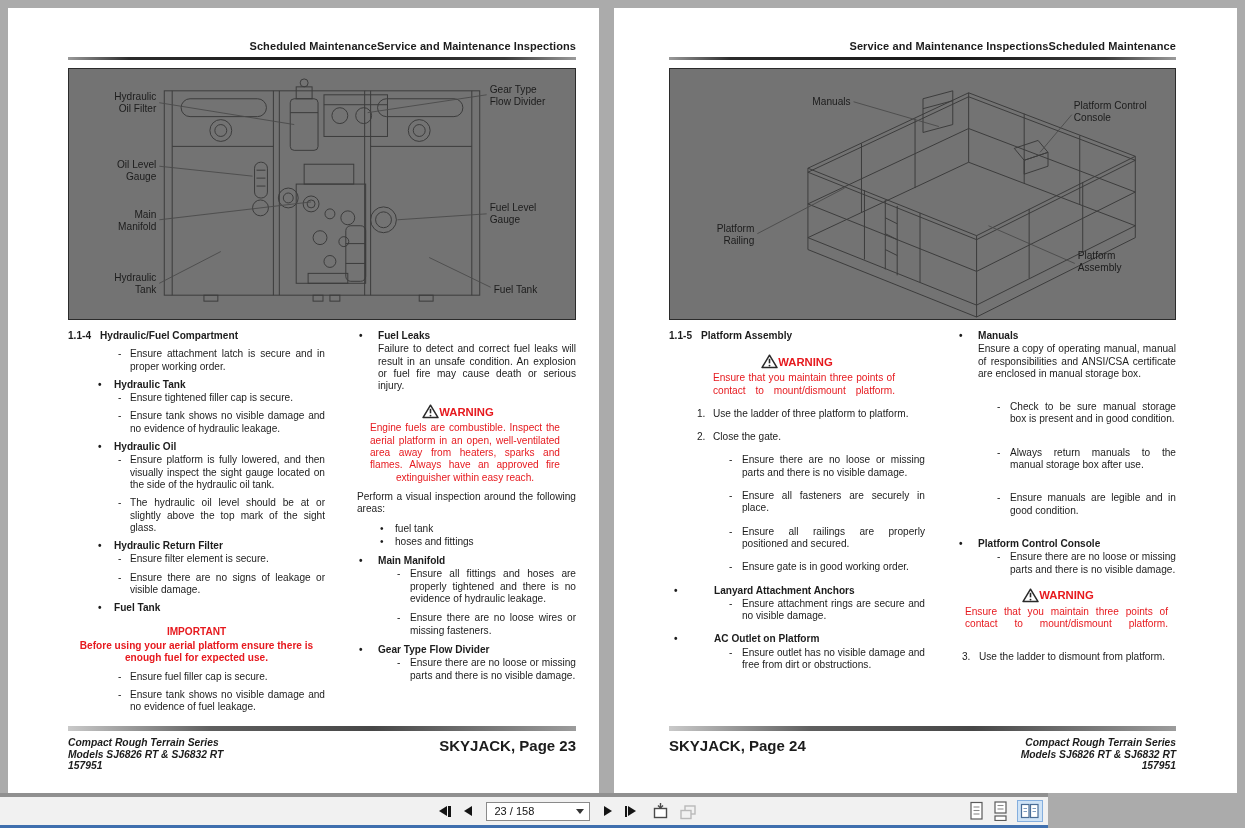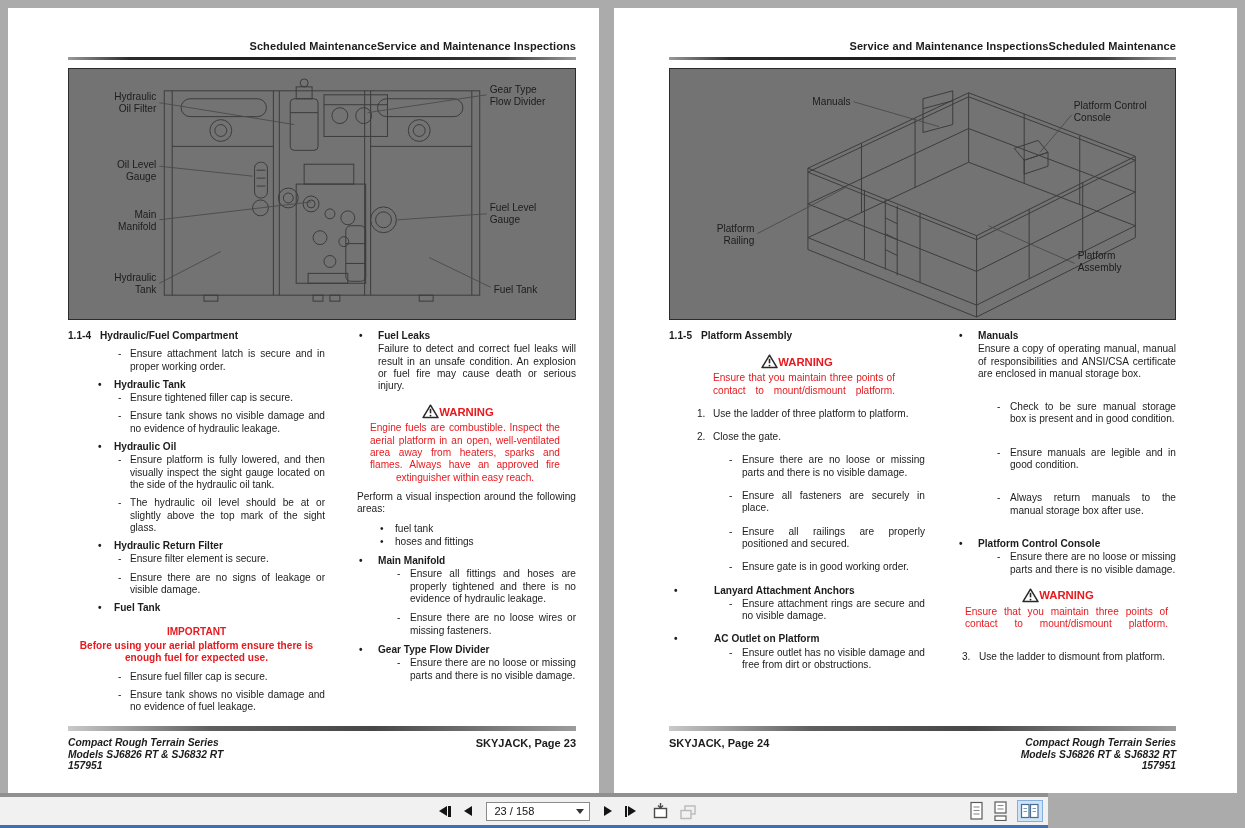--- a/index.html
+++ b/index.html
@@ -89,21 +89,21 @@
   .imp-t{color:var(--alert-red);font-weight:bold;text-align:center;font-size:10.6px;margin-top:11px}
   .imp-b{color:var(--alert-red);font-weight:bold;text-align:center;margin-top:2px}
 
   
   .foot{position:absolute;top:718px}
   .page-l .foot{left:60px;right:23px}
   .page-r .foot{left:55px;right:61px}
   .foot-bar{height:5px;background:linear-gradient(90deg,#c9c9c9,#5f5f5f 28%,#474747 60%,#9c9c9c)}
   .foot-row{display:flex;justify-content:space-between;margin-top:6px}
   .foot-ital{font-style:italic;font-weight:bold;font-size:10.3px;line-height:11.6px}
-  .foot-pg{font-weight:bold;font-size:11px}
+  .foot-pg{font-weight:bold;font-size:15px}
   .ta-r{text-align:right}
 
   
   .toolbar{position:absolute;left:0;top:793px;width:1048px;height:35px}
   .tb-sep{height:4px;background:var(--sep-gray)}
   .tb-body{position:relative;height:28px;background:var(--toolbar-bg)}
   .tb-blue{height:3px;background:var(--bottom-bar-blue)}
   .tb-center{position:absolute;left:433px;top:0;height:28px;display:flex;align-items:center}
   .tbtn{display:flex;align-items:center;margin:0 6px;cursor:pointer}
   .tri{width:0;height:0;border-top:5.5px solid transparent;border-bottom:5.5px solid transparent}
@@ -350,22 +350,22 @@
         <p class="bh">Lanyard Attachment Anchors</p>
         <p class="di">Ensure attachment rings are secure and no visible damage.</p>
         <p class="bh">AC Outlet on Platform</p>
         <p class="di">Ensure outlet has no visible damage and free from dirt or obstructions.</p>
       </div>
 
       <div class="colB c2b">
         <p class="bh">Manuals</p>
         <p class="pp">Ensure a copy of operating manual, manual of responsibilities and ANSI/CSA certificate are enclosed in manual storage box.</p>
         <p class="di">Check to be sure manual storage box is present and in good condition.</p>
+        <p class="di">Always return manuals to the manual storage box after use.</p>
         <p class="di">Ensure manuals are legible and in good condition.</p>
-        <p class="di">Always return manuals to the manual storage box after use.</p>
         <p class="bh">Platform Control Console</p>
         <p class="di">Ensure there are no loose or missing parts and there is no visible damage.</p>
         <div class="al-head">
           <svg width="17" height="15" viewBox="0 0 17 15">
             <path d="M8.5 1.2 L16 13.6 H1 Z" fill="none" stroke="#2a2a2a" stroke-width="1.5" stroke-linejoin="round"></path>
             <line x1="8.5" y1="4.8" x2="8.5" y2="9.3" stroke="#2a2a2a" stroke-width="1.6"></line>
             <circle cx="8.5" cy="11.6" r="0.95" fill="#2a2a2a"></circle>
           </svg>
           <span class="al-label">WARNING</span>
         </div>

